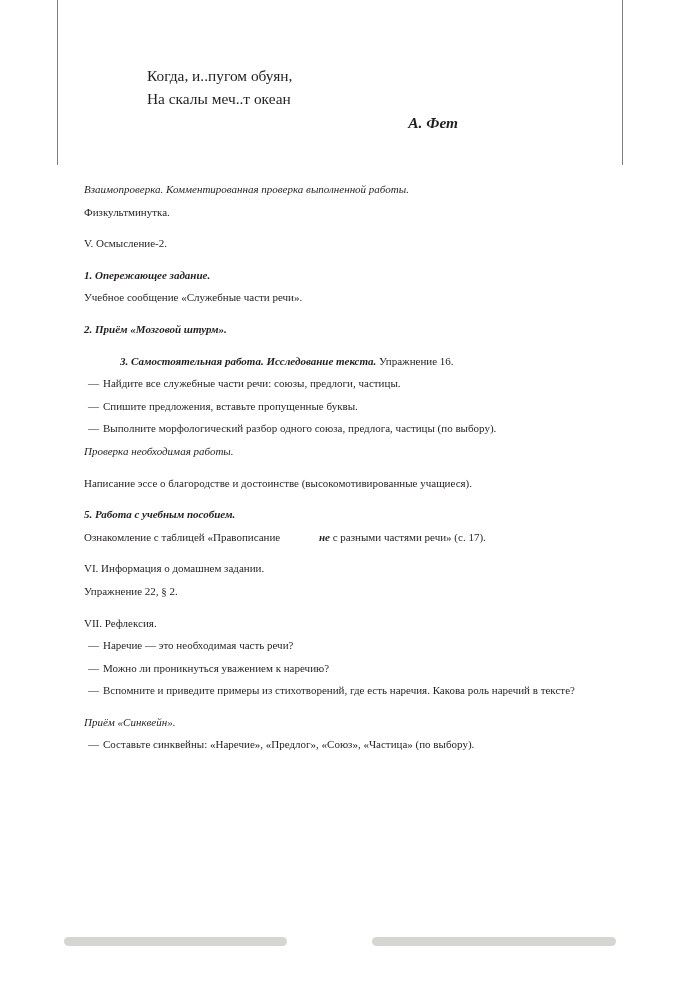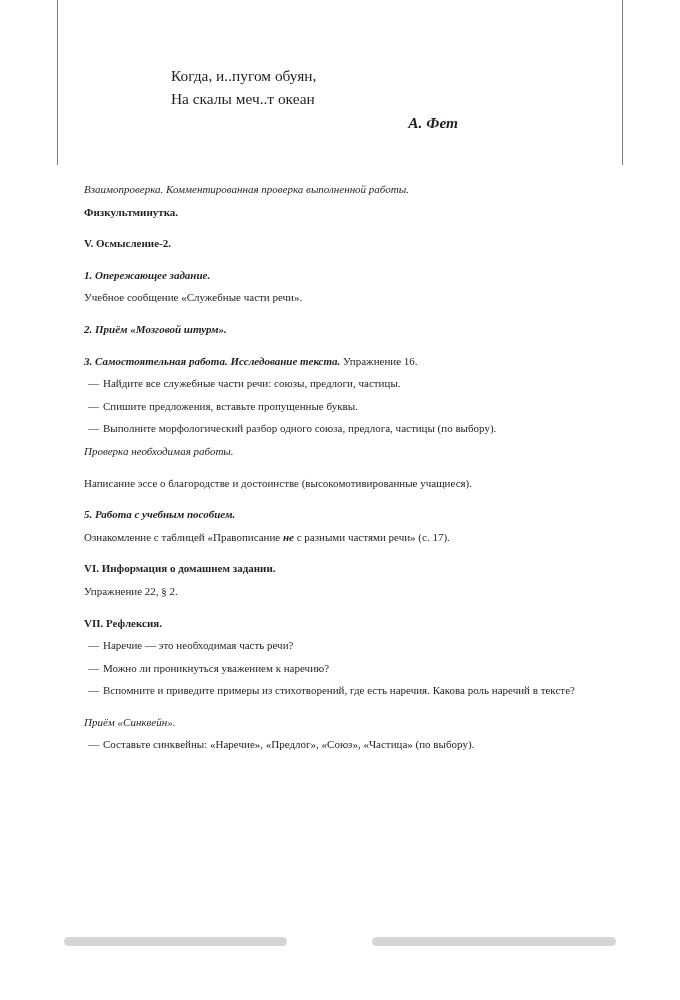--- a/index.html
+++ b/index.html
@@ -45,21 +45,21 @@
   }
   .poem-text {
     position: absolute;
     left: 57px;
     top: 64px;
     width: 568px;
     font-size: 15.4px;
     line-height: 23.3px;
   }
   .poem-line {
-    padding-left: 114px;
+    padding-left: 90px;
     white-space: pre;
   }
   .poem-author {
     text-align: right;
     padding-right: 167px;
     font-style: italic;
     margin-top: 0px;
     font-weight: bold;
   }
 
@@ -76,22 +76,22 @@
   .content p {
     margin: 0;
   }
   .ind {
     text-indent: 27px;
   }
   .gap {
     height: 9px;
   }
   .it { font-style: italic; }
-  .bd { font-weight: bold; }
-  .bi { font-weight: bold; font-style: italic; }
+  .bd { font-weight: normal; }
+  .bi { font-weight: bold; font-style: italic; margin-left: 36px; }
 
   
   .dash-item {
     position: relative;
     padding-left: 46px;
     text-align: left;
   }
   .dash-item .dash {
     position: absolute;
     left: 31px;

